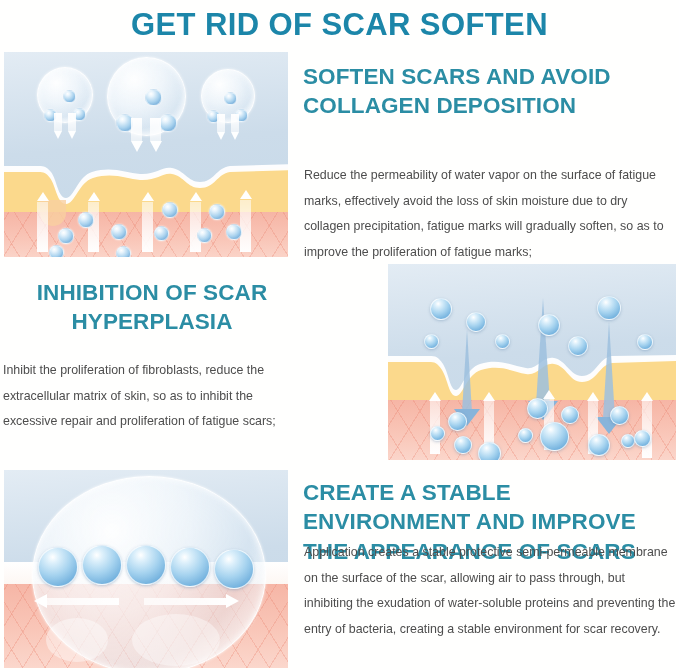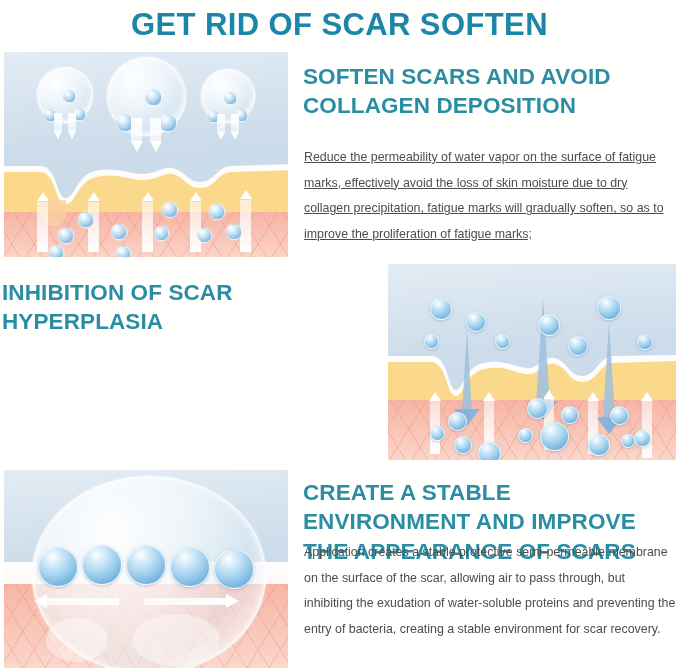--- a/index.html
+++ b/index.html
@@ -22,22 +22,22 @@
   .sec-head{
     position:absolute;font-size:22.5px;font-weight:bold;
     line-height:1.30;color:#2b8da4;letter-spacing:.1px;
   }
   .sec-body{
     position:absolute;font-size:12.4px;line-height:2.07;
     color:#4d4d4d;
   }
 
   #head1{left:303px;top:62px;width:380px;}
-  #body1{left:304px;top:145px;width:372px;text-decoration:underline;}
-  #head2{left:2px;top:278px;width:300px;}
+  #body1{left:304px;top:163px;width:372px;}
+  #head2{left:2px;top:278px;width:300px;text-align:center;}
   #body2{left:3px;top:358px;width:292px;}
   #head3{left:303px;top:478px;width:380px;}
   #body3{left:304px;top:540px;width:372px;}
 
   
   .illus{position:absolute;overflow:hidden;background:#dce7f1;}
   #illus1{left:4px;top:52px;width:284px;height:205px;}
   #illus2{left:388px;top:264px;width:288px;height:196px;}
   #illus3{left:4px;top:470px;width:284px;height:198px;}
 
@@ -181,20 +181,21 @@
     <div class="drop" style="left:193px;top:176px;width:13px;height:13px;"></div>
     <div class="drop" style="left:222px;top:172px;width:14px;height:14px;"></div>
     <div class="drop" style="left:45px;top:193px;width:13px;height:13px;"></div>
     <div class="drop" style="left:112px;top:194px;width:13px;height:13px;"></div>
   </div>
 
   <div class="sec-head" id="head1">SOFTEN SCARS AND AVOID COLLAGEN DEPOSITION</div>
   <div class="sec-body" id="body1">Reduce the permeability of water vapor on the surface of fatigue marks, effectively avoid the loss of skin moisture due to dry collagen precipitation, fatigue marks will gradually soften, so as to improve the proliferation of fatigue marks;</div>
 
   <div class="sec-head" id="head2">INHIBITION OF SCAR HYPERPLASIA</div>
+  <div class="sec-body" id="body2">Inhibit the proliferation of fibroblasts, reduce the extracellular matrix of skin, so as to inhibit the excessive repair and proliferation of fatigue scars;</div>
 
   <div class="illus" id="illus2">
     <div class="sky"></div>
 
     <svg class="epi" style="top:86px;height:56px;" viewBox="0 0 296 56" preserveAspectRatio="none">
       <path d="M0,10 L40,10 C50,10 52,9 58,18 C64,28 66,44 72,44 C78,44 82,22 96,18 C116,12 128,20 142,22 C154,24 158,10 170,12 C182,14 186,30 198,30 C212,30 214,14 228,12 L296,10 L296,56 L0,56 Z" fill="#fbd98c"></path>
       <path d="M0,6 L40,6 C51,6 53,5 59,14 C65,24 66,40 72,40 C78,40 82,18 96,14 C116,8 128,16 142,18 C154,20 158,6 170,8 C182,10 186,26 198,26 C212,26 214,8 228,6 L296,5 L296,11 L228,13 C215,15 213,32 198,32 C185,32 183,16 170,14 C159,12 155,26 142,24 C129,22 117,14 97,20 C83,24 79,46 72,46 C65,46 64,30 58,20 C52,11 50,12 40,12 L0,12 Z" fill="#ffffff" opacity=".95"></path>
     </svg>
 
     <div class="derm" style="top:136px;height:62px;">

